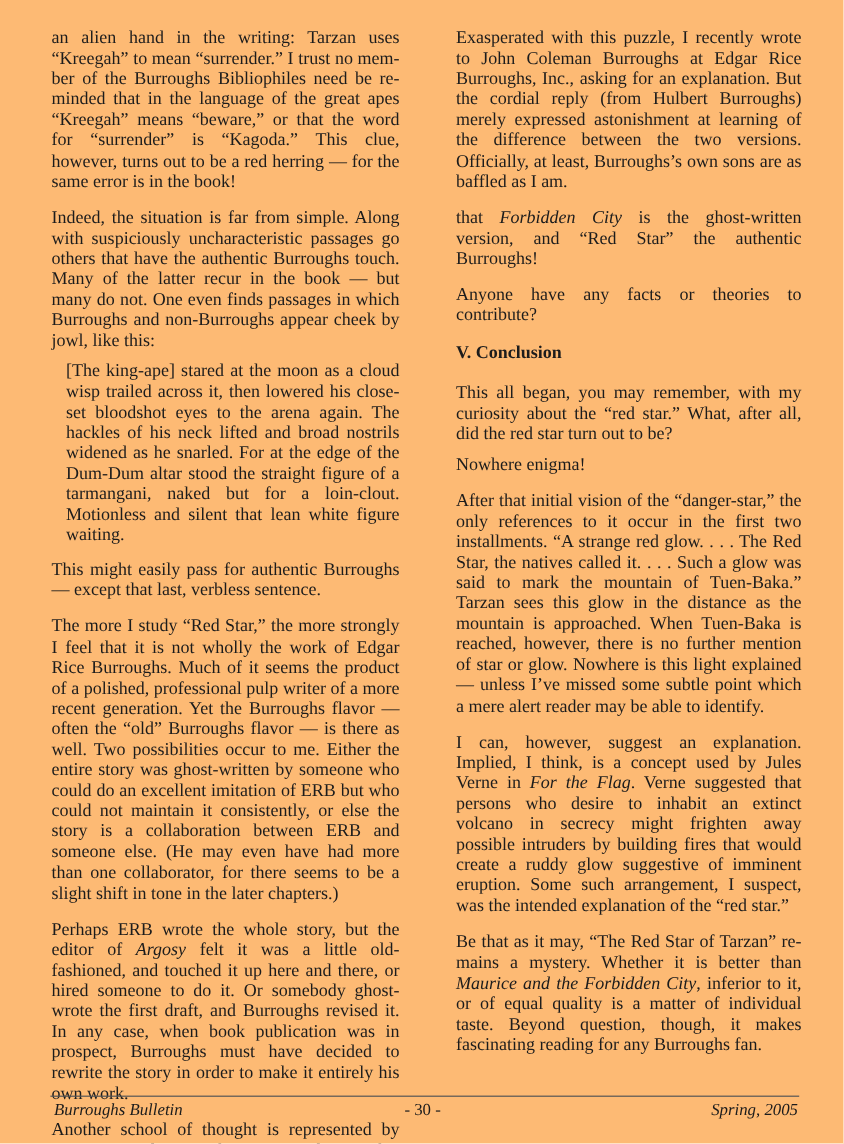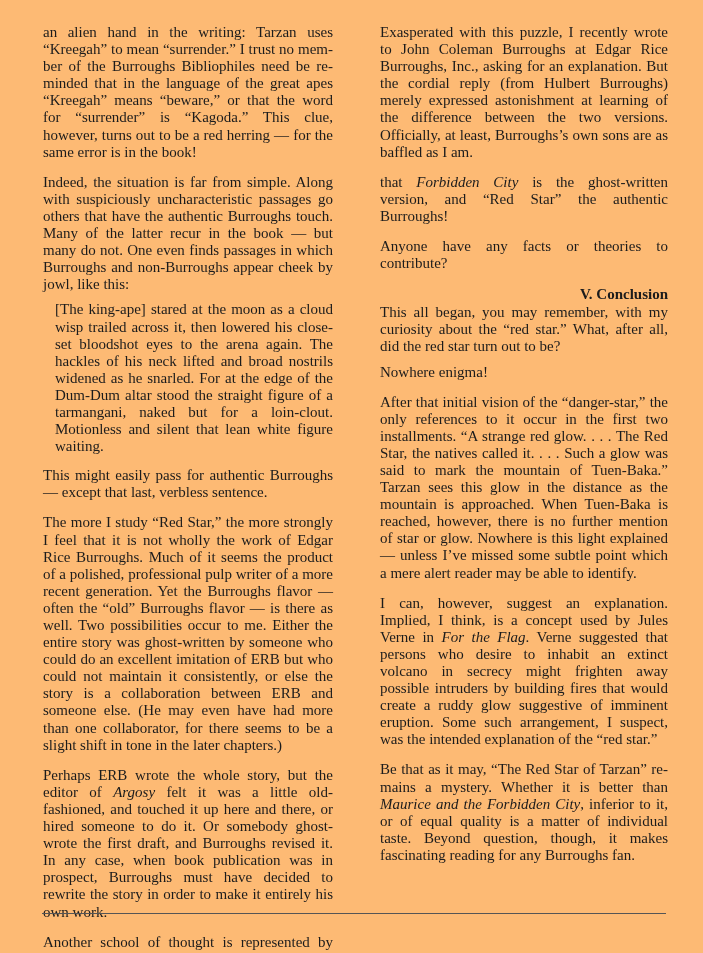--- a/index.html
+++ b/index.html
@@ -33,24 +33,24 @@
     .col-right { left: 380px; width: 288px; }
     .column p {
       margin: 0 0 13px 0;
     }
     .column p.tight { margin-bottom: 8px; }
     .blockquote {
       margin: 0 0 12px 12px !important;
       width: 278px;
     }
     .heading {
-      text-align: right;
+      text-align: left;
       font-weight: bold;
       font-size: 15px;
-      margin: 8px 0 1px 0;
+      margin: 8px 0 17px 0;
       line-height: 17px;
     }
     .heading-gap { margin-top: 14px; }
     em { font-style: italic; }
     .footer-rule {
       position: absolute;
       left: 42px;
       top: 913px;
       width: 624px;
       height: 1px;
@@ -91,13 +91,18 @@
     <div class="heading heading-gap">V. Conclusion</div>
     <p class="tight">This all began, you may remember, with my curios­ity about the “red star.” What, after all, did the red star turn out to be?</p>
     <p>Nowhere enigma!</p>
     <p>After that initial vision of the “danger-star,” the only references to it occur in the first two installments. “A strange red glow. . . . The Red Star, the natives called it. . . . Such a glow was said to mark the moun­tain of Tuen-Baka.” Tarzan sees this glow in the distance as the mountain is approached. When Tuen-Baka is reached, however, there is no further mention of star or glow. Nowhere is this light ex­plained — unless I’ve missed some subtle point which a mere alert reader may be able to identify.</p>
     <p><span>I can, however, suggest an explanation. Implied, I think, is a concept used by Jules Verne in </span><em>For the Flag</em><span>. Verne suggested that persons who desire to inhabit an extinct volcano in secrecy might frighten away possible intruders by building fires that would create a ruddy glow suggestive of imminent erup­tion. Some such arrangement, I suspect, was the intended explanation of the “red star.”</span></p>
     <p><span>Be that as it may, “The Red Star of Tarzan” re­mains a mystery. Whether it is better than </span><em>Maurice and the Forbidden City</em><span>, inferior to it, or of equal qual­ity is a matter of individual taste. Beyond question, though, it makes fascinating reading for any Burroughs fan.</span></p>
 
   </div>
 
   <div class="footer-rule"></div>
+  <div class="footer">
+    <span class="footer-left">Burroughs Bulletin</span>
+    <span class="footer-center">- 30 -</span>
+    <span class="footer-right">Spring, 2005</span>
+  </div>
 </div>
 
 </body></html>

